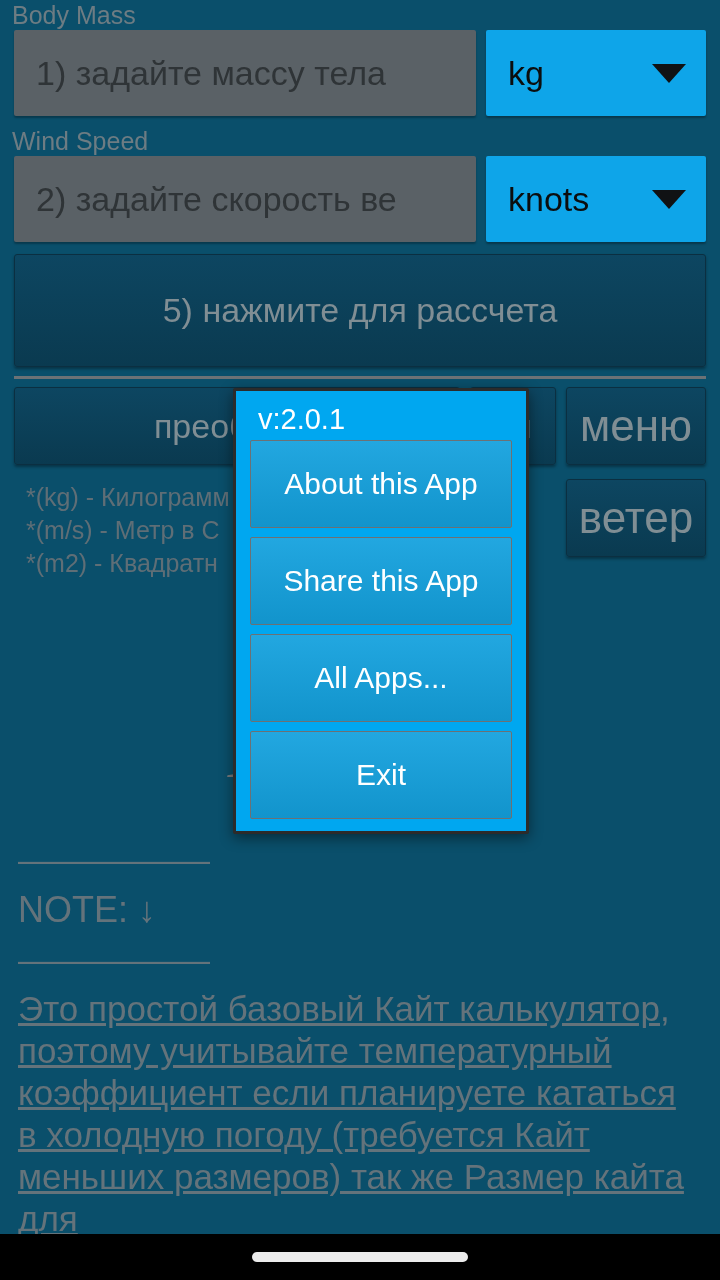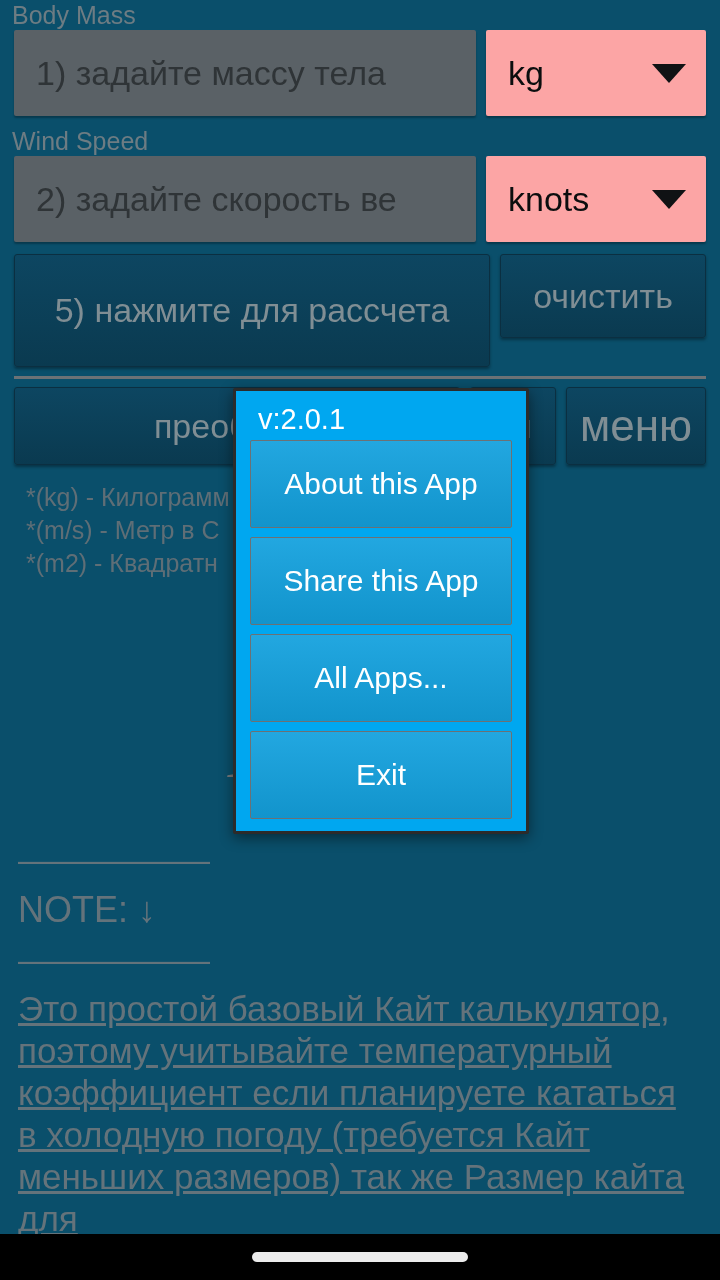--- a/index.html
+++ b/index.html
@@ -58,21 +58,21 @@
     white-space:nowrap;
     box-sizing:border-box;
     box-shadow:0 2px 2px rgba(0,0,0,.28);
   }
   .edittext .hint{
     color:#2f3437;
     font-size:34px;
     white-space:nowrap;
   }
   .spinner{
-    background:#fca5a5;
+    background:#0ea5e9;
     border-radius:2px;
     height:86px;
     width:220px;
     flex:0 0 220px;
     display:flex;
     align-items:center;
     justify-content:space-between;
     padding:0 20px 0 22px;
     box-sizing:border-box;
     box-shadow:0 2px 2px rgba(0,0,0,.3);
@@ -264,36 +264,36 @@
       <span class="hint">2) задайте скорость ве</span>
     </div>
     <div class="spinner">
       <span class="val">knots</span>
       <span class="caret"></span>
     </div>
   </div>
 
   <div class="row" style="margin-top:12px">
     <div class="btn btn-calc">5) нажмите для рассчета</div>
-    <div class="btn btn-clear">очистить</div>
   </div>
 
 
   <div class="divider"></div>
 
   <div class="lower">
     <div class="lower-left">
       <div class="btn btn-convert">преобразо</div>
       <div class="legend">*(kg) - Килограмм</div>
       <div class="legend" style="margin-top:0">*(m/s) - Метр в С</div>
       <div class="legend" style="margin-top:0">*(m2) - Квадратн</div>
     </div>
     <div class="btn btn-units">ин</div>
     <div class="lower-right">
       <div class="btn btn-menu">меню</div>
+      <div class="btn btn-wind">ветер</div>
     </div>
   </div>
 
   <div class="note">
     <div class="dashes">——————</div>
     <div class="note-title">NOTE: ↓</div>
     <div class="dashes">——————</div>
     <div class="body">Это простой базовый Кайт калькулятор, поэтому учитывайте температурный коэффициент если планируете кататься в холодную погоду (требуется Кайт меньших размеров) так же Размер кайта для</div>
   </div>
 

